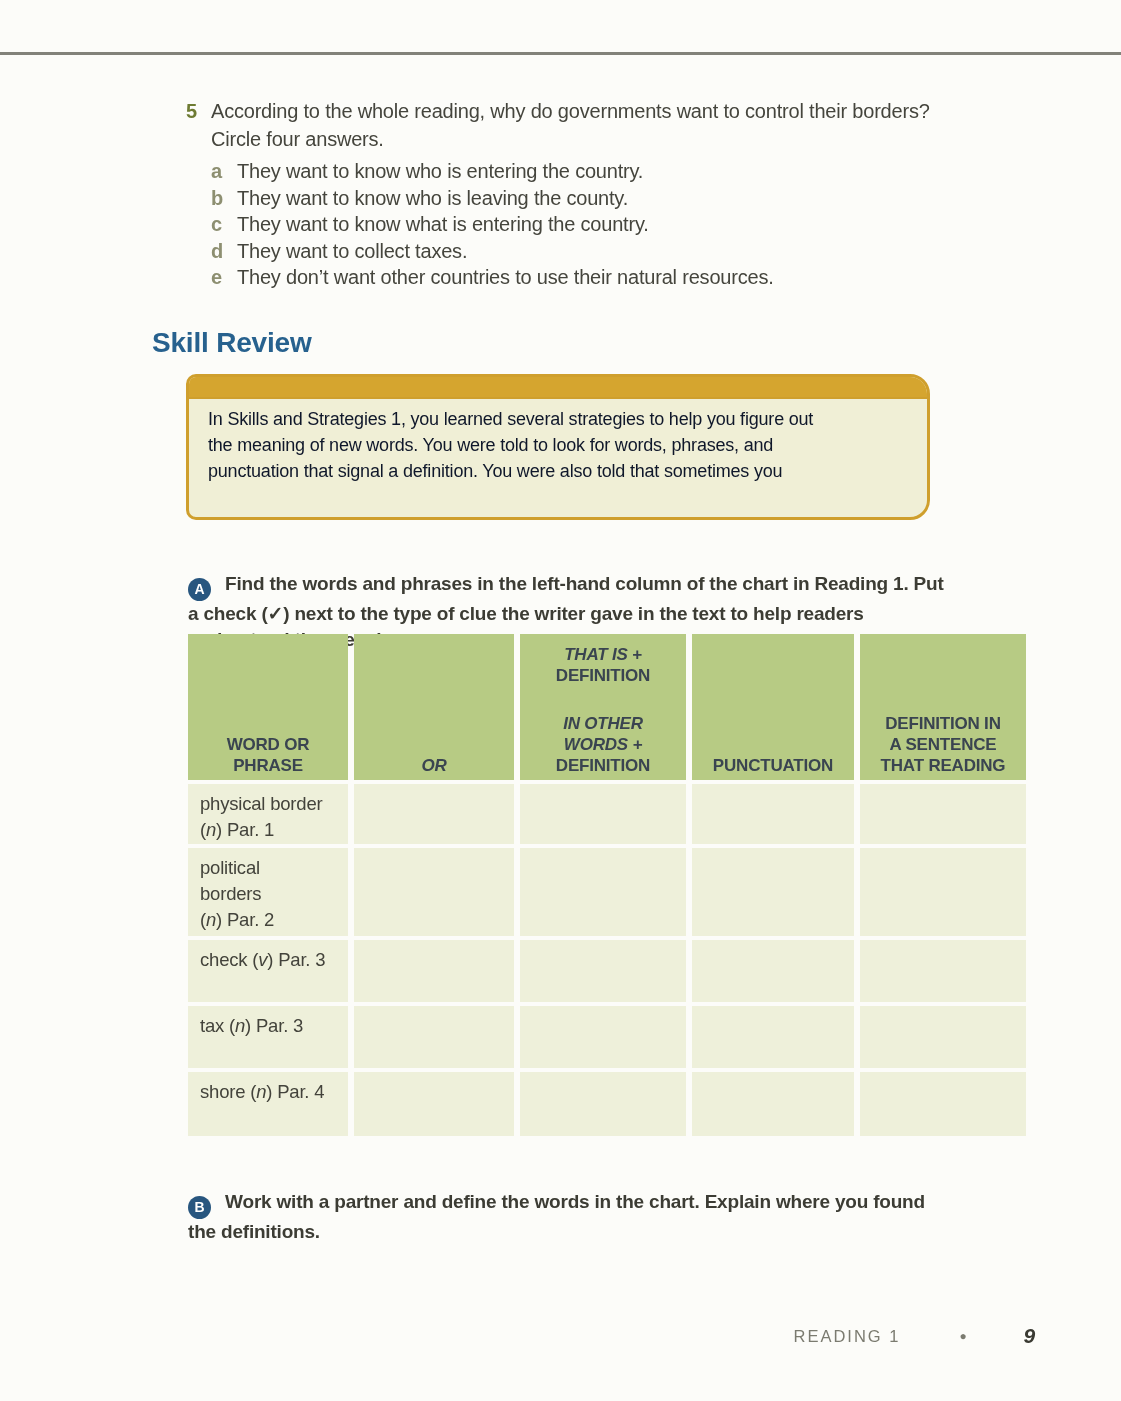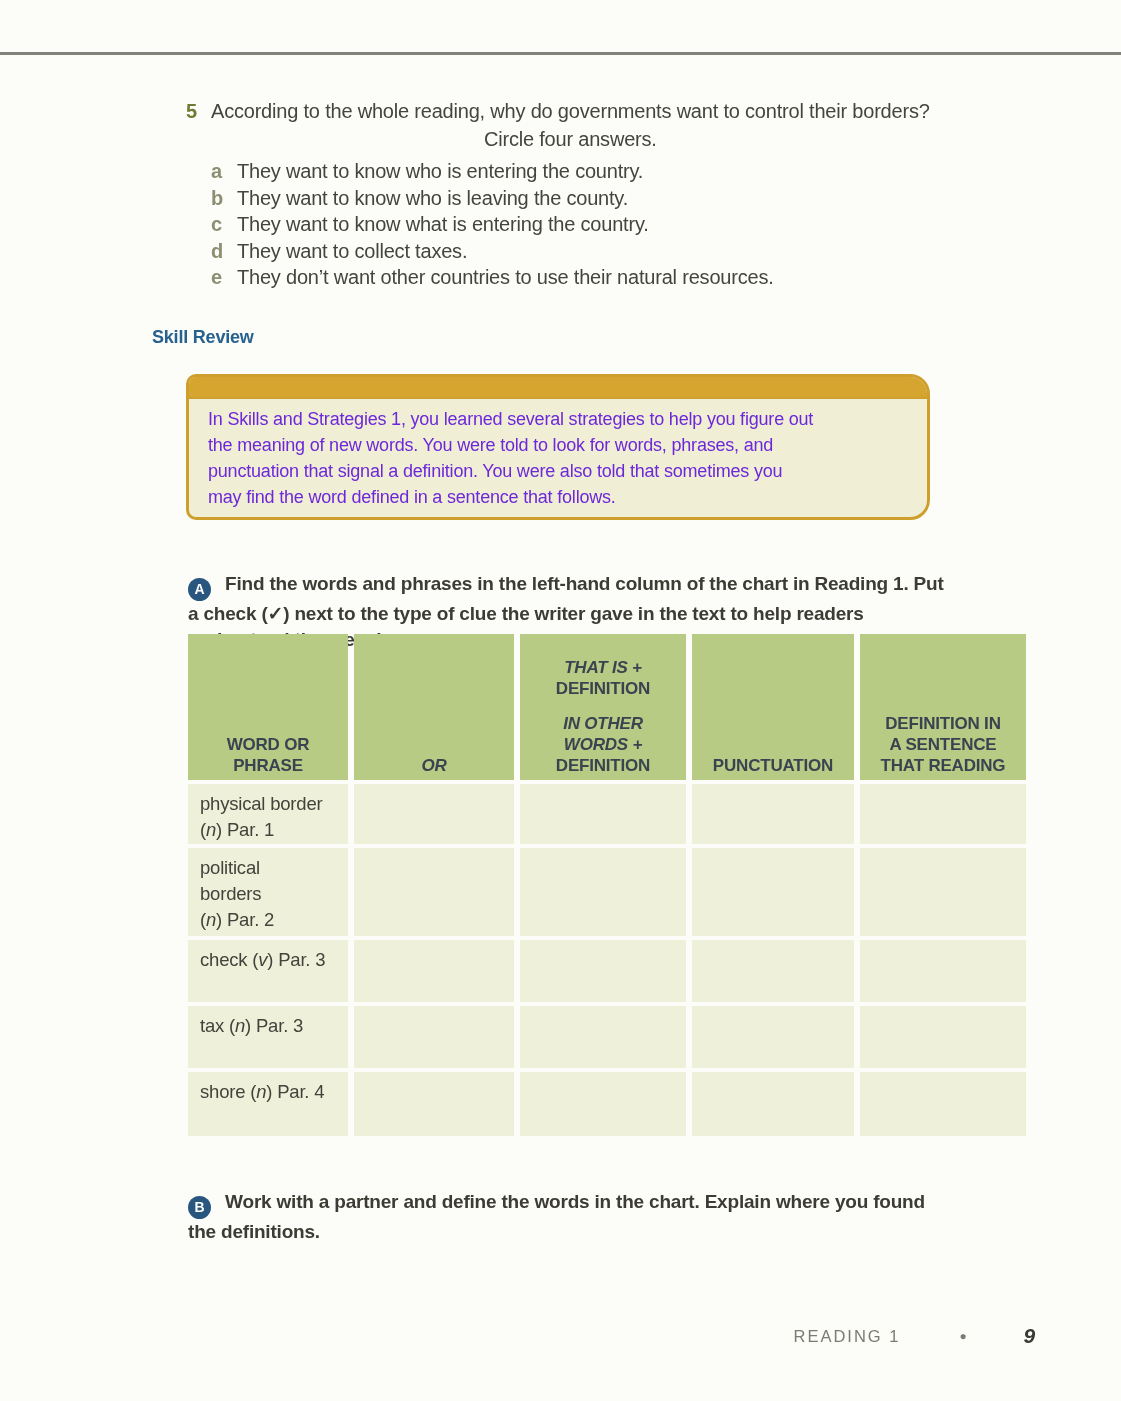--- a/index.html
+++ b/index.html
@@ -7,34 +7,34 @@
     position:relative; width:1121px; height:1401px; background:#fcfcf9;
     font-family:"Liberation Sans", sans-serif; overflow:hidden;
     letter-spacing:-0.2px;
   }
   .top-rule { position:absolute; left:0; top:52px; width:1121px; height:3px; background:#82827a; }
 
   
   .question { position:absolute; left:186px; top:97px; width:880px; color:#45453d; }
   .q-row { display:flex; }
   .q-num { width:25px; flex:0 0 25px; color:#6e7b33; font-weight:bold; font-size:20px; line-height:28px; }
-  .q-text { font-size:20px; line-height:28px;text-align:center; }
+  .q-text { font-size:20px; line-height:28px; }
   .q-options { margin-top:5px; margin-left:25px; }
   .q-opt { display:flex; line-height:26.5px; font-size:20px; }
   .q-letter { width:26px; flex:0 0 26px; color:#8d8f71; font-weight:bold; }
 
   
-  .skill-heading { position:absolute; left:152px; top:327px; margin:0; font-size:18px; font-weight:bold; color:#27618e; }
+  .skill-heading { position:absolute; left:152px; top:327px; margin:0; font-size:28px; font-weight:bold; color:#27618e; }
 
   .gold-box {
     position:absolute; left:186px; top:374px; width:744px; height:146px; box-sizing:border-box;
     background:#f0efd6; border:3px solid #cf9f2d; border-radius:10px 20px 20px 10px; overflow:hidden;
   }
   .gold-box-bar { height:20px; background:#d5a52f; border-bottom:2px solid #cf9f2d; }
-  .gold-box-text { padding:7px 14px 0 19px; font-size:18px; line-height:26px; color:#6d28d9; white-space:nowrap; }
+  .gold-box-text { padding:7px 14px 0 19px; font-size:18px; line-height:26px; color:#0f172a; white-space:nowrap; }
 
   
   .ex { position:absolute; left:188px; width:880px; font-weight:bold; color:#3c3c34; font-size:19px; line-height:26.5px;margin-top:28px; }
   .ex-a { top:543px; }
   .ex-b { top:1161px; }
   .circle {
     display:inline-flex; justify-content:center; align-items:center;
     width:23px; height:23px; border-radius:50%; background:#28567f; color:#ffffff;
     font-size:14px; font-weight:bold; vertical-align:-4px; margin-right:9px; letter-spacing:0;
   }
@@ -45,21 +45,21 @@
     display:grid; grid-template-columns:160px 160px 166px 162px 166px;
     grid-template-rows:146px 60px 88px 62px 62px 64px;
     column-gap:6px; row-gap:4px;
   }
   .th {
     background:#b7cb84; color:#3a4450; font-weight:bold; font-size:17px;
     display:flex; flex-direction:column; justify-content:flex-end; align-items:center;
     text-align:center; line-height:21px; padding:4px;
   }
   .it { font-style:italic; }
-  .g2 { margin-top:14px; }
+  .g2 { margin-top:27px; }
   .td { background:#eef0da; }
   .td-word { padding:7px 8px 0 12px; font-size:18.5px; color:#43433b; line-height:26px; font-weight:normal; }
 
   
   .footer { position:absolute; top:1324px; right:86px; display:flex; align-items:center;gap:47px; }
   .footer-section { font-size:16.5px; color:#7b7b70; letter-spacing:2px; }
   .footer-bullet { color:#7b7b70; font-size:12px; margin:0 10px 0 12px; }
   .footer-page { font-size:21px; font-weight:bold; font-style:italic; color:#3a3a32; }
 
   .watermark {
@@ -107,21 +107,20 @@
   </section>
 
   <h2 class="skill-heading">Skill Review</h2>
 
   <div class="gold-box">
     <div class="gold-box-bar"></div>
     <div class="gold-box-text">
       <span>In Skills and Strategies 1, you learned several strategies to help you figure out</span><br>
       <span>the meaning of new words. You were told to look for words, phrases, and</span><br>
       <span>punctuation that signal a definition. You were also told that sometimes you</span><br>
-      <span>may find the word defined in a sentence that follows.</span>
     </div>
   </div>
 
   <div class="ex ex-a">
     <span class="circle">A</span>
     <span>Find the words and phrases in the left-hand column of the chart in Reading 1. Put</span><br>
     <span>a check (✓) next to the type of clue the writer gave in the text to help readers</span><br>
     <span>understand the meanings.</span>
   </div>
 

